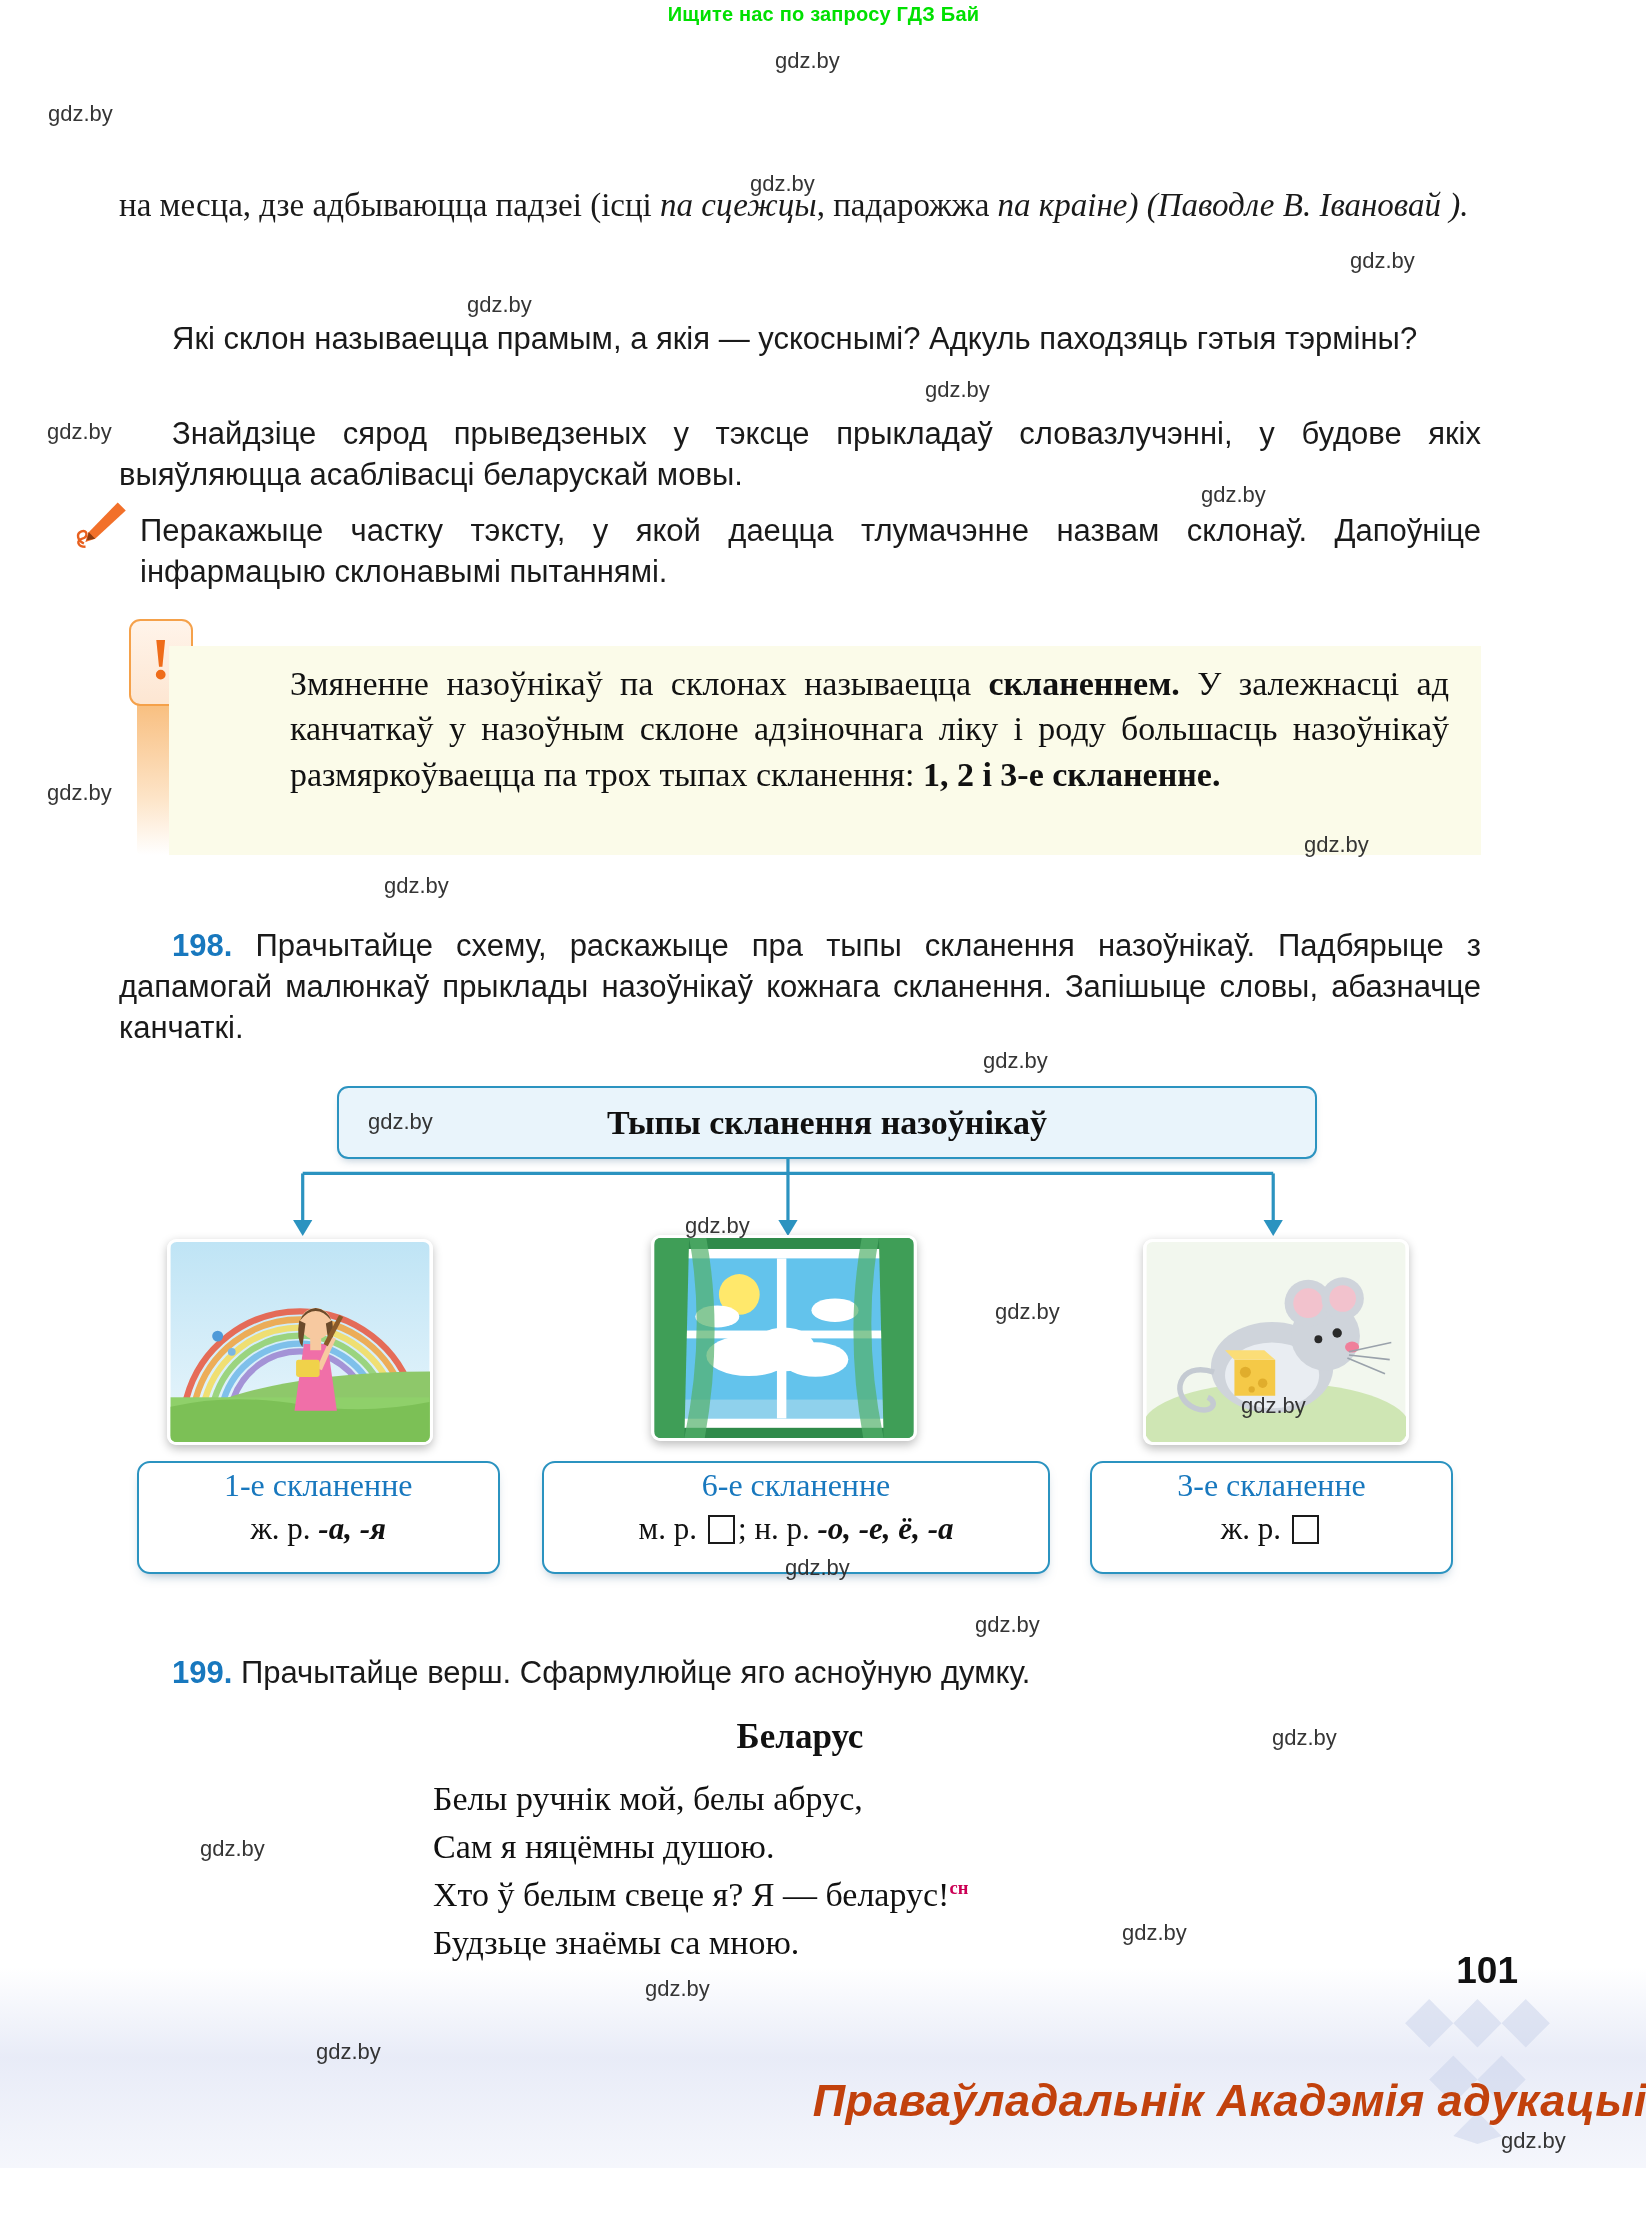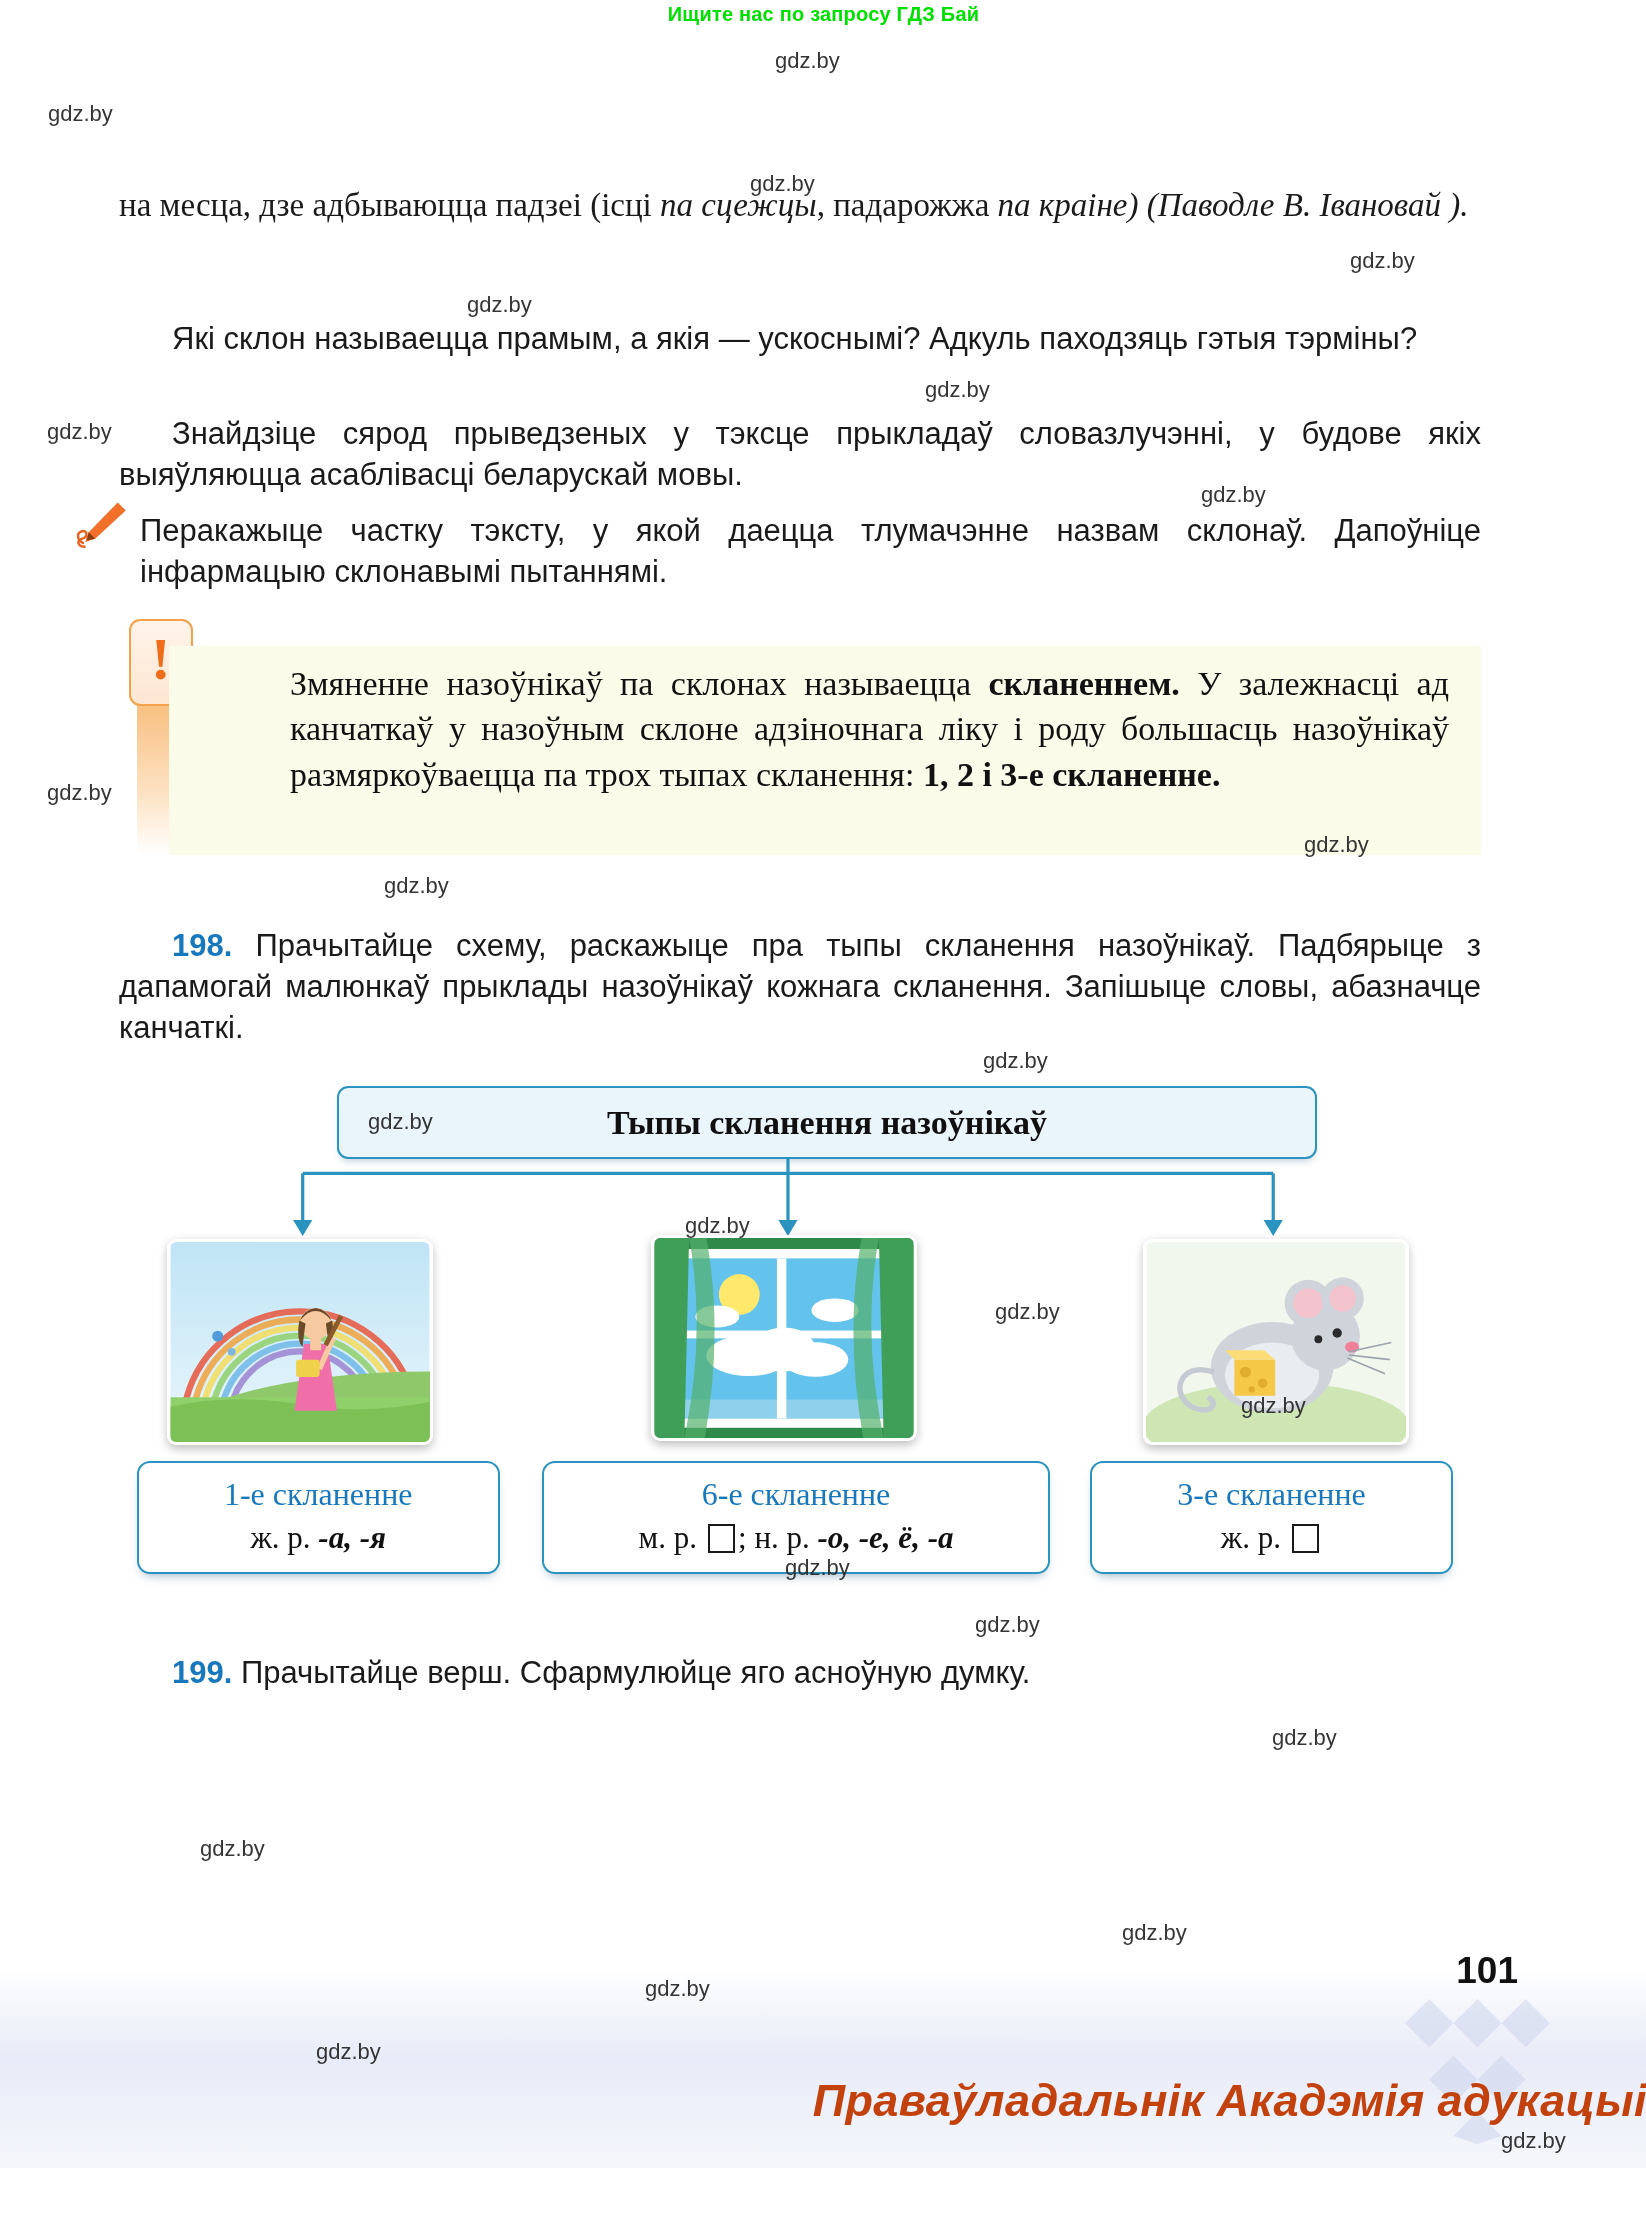--- a/index.html
+++ b/index.html
@@ -153,21 +153,21 @@
   .pic3{ left:1024px;top:153px; }
 
   .leafbox{
     position:absolute;
     height:113px;
     background:#ffffff;
     border:2.4px solid #2b93c0;
     border-radius:13px;
     box-sizing:border-box;
     text-align:center;
-    padding-top:13px;
+    padding-top:4px;
     box-shadow:0 5.6px 11.3px -6.4px rgba(40,90,130,.55);
   }
   .leafbox .t{
     font-family:"Liberation Serif", serif;
     font-size:32px;
     color:#1878be;
     line-height:1.18;
   }
   .leafbox .s{
     font-family:"Liberation Serif", serif;
@@ -414,20 +414,29 @@
     <div class="leafbox lb3">
       <div class="t">3-е скланенне</div>
       <div class="s"><span>ж. р. </span><span class="emptybox"></span></div>
     </div>
   </div>
 
   <div class="col" style="top:1652px;">
     <p class="sans indent"><span class="exnum">199.</span><span> Прачытайце верш. Сфармулюйце яго асноўную думку.</span></p>
   </div>
 
+  <div class="poem">
+    <div class="poem-title">Беларус</div>
+    <div class="poem-lines">
+      <div>Белы ручнік мой, белы абрус,</div>
+      <div>Сам я няцёмны душою.</div>
+      <div><span>Хто ў белым свеце я? Я — беларус!</span><span class="sup-sn">сн</span></div>
+      <div>Будзьце знаёмы са мною.</div>
+    </div>
+  </div>
 
   <div class="bottom-wash"></div>
   <svg class="chevrons" viewBox="0 0 220 190">
     <g fill="#c9d2ea" opacity=".9">
       <path d="M10 40 L40 10 L70 40 L40 70 Z"></path>
       <path d="M70 40 L100 10 L130 40 L100 70 Z"></path>
       <path d="M130 40 L160 10 L190 40 L160 70 Z"></path>
       <path d="M40 110 L70 80 L100 110 L70 140 Z"></path>
       <path d="M100 110 L130 80 L160 110 L130 140 Z"></path>
       <path d="M70 180 L100 150 L130 180 L100 190 Z"></path>

